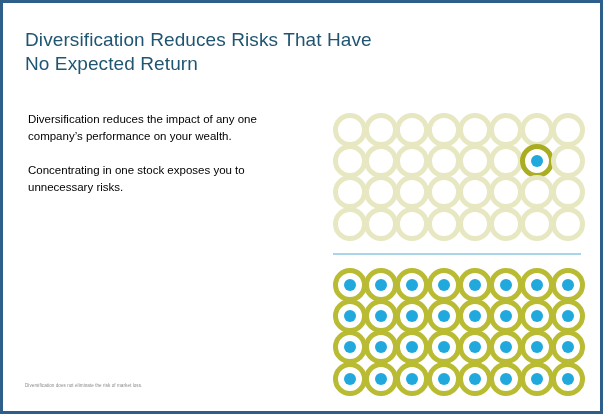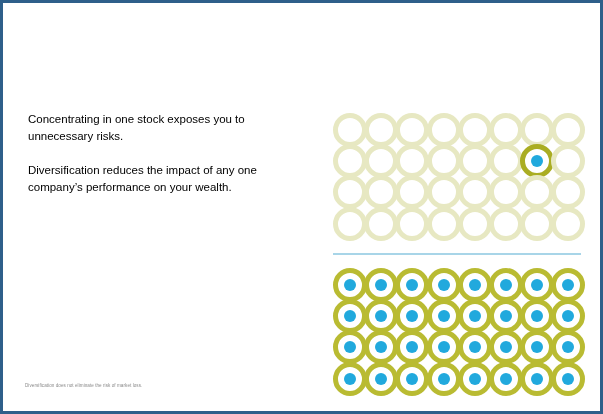--- a/index.html
+++ b/index.html
@@ -132,24 +132,26 @@
     width: 248px;
     height: 2px;
     background: #a8d5e8;
   }
 </style>
 </head>
 <body>
 
 <div id="slide">
 
+  <h1 id="title">Diversification Reduces Risks That Have
+No Expected Return</h1>
 
   <div id="body-text">
+    <p>Diversification reduces the impact of any one company’s performance on your wealth.</p>
     <p>Concentrating in one stock exposes you to unnecessary risks.</p>
-    <p>Diversification reduces the impact of any one company’s performance on your wealth.</p>
   </div>
 
   <div id="grid-top" class="grid">
       <div class="cell faded" style="left: 0px; top: 0px;">
         <div class="ring"></div>
       </div>
       <div class="cell faded" style="left: 31.2px; top: 0px;">
         <div class="ring"></div>
       </div>
       <div class="cell faded" style="left: 62.4px; top: 0px;">

